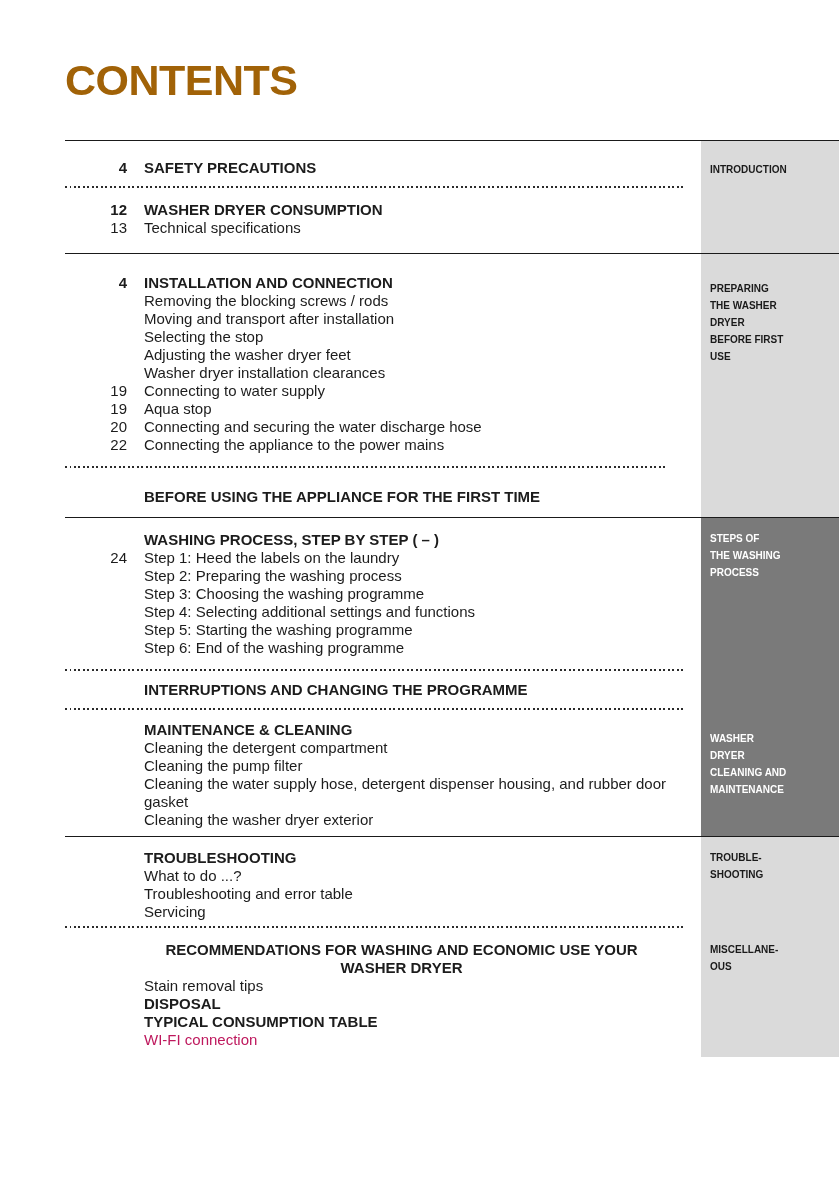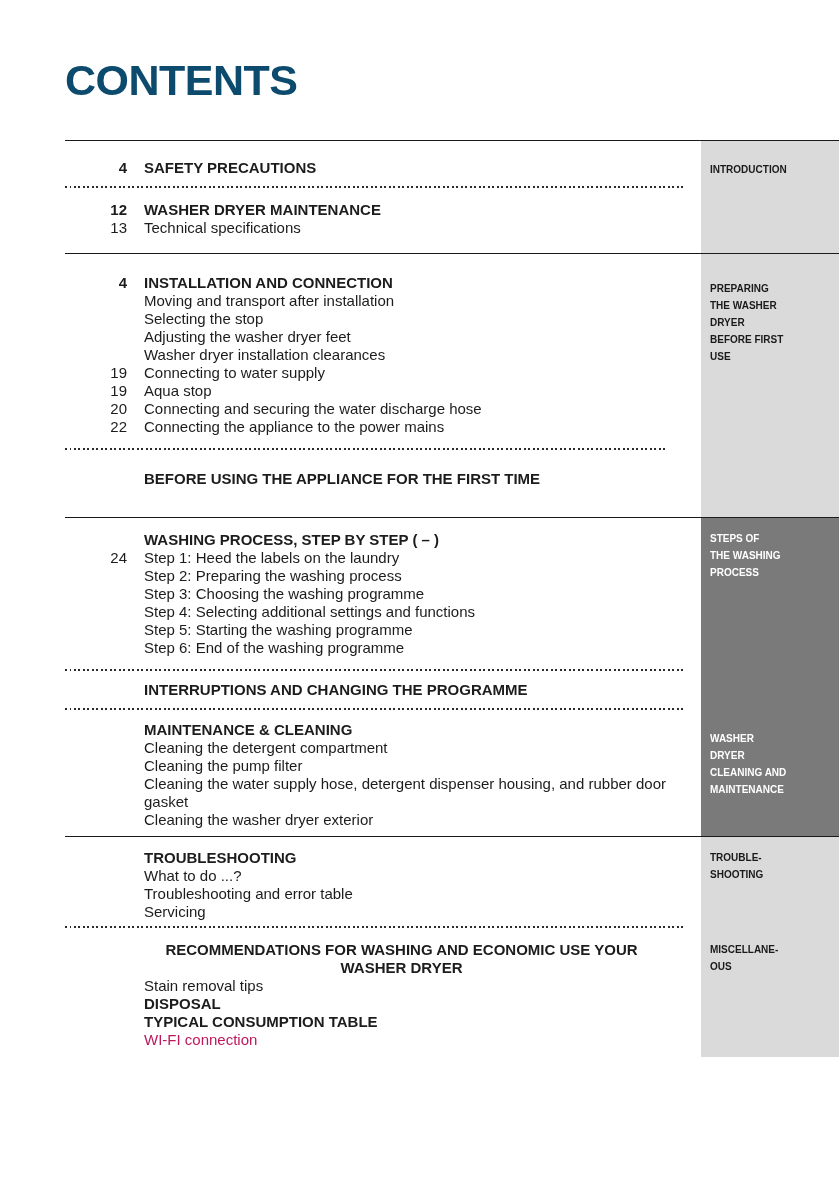--- a/index.html
+++ b/index.html
@@ -5,21 +5,21 @@
   html,body{margin:0;padding:0;}
   body{
     width:839px;height:1191px;background:#ffffff;
     font-family:"Liberation Sans", sans-serif;
     color:#1c1c1c;
     -webkit-font-smoothing:antialiased;
   }
   .page{position:relative;width:839px;height:1191px;background:#fff;overflow:hidden;}
   .title{
     margin:58px 0 0 65px;
-    font-size:43px;line-height:44px;font-weight:700;letter-spacing:-0.5px;color:#0c4a6e;
+    font-size:43px;line-height:44px;font-weight:700;letter-spacing:-0.5px;color:#a16207;
   }
   .toc{margin-left:65px;margin-top:38px;width:774px;}
   .sec{display:flex;align-items:stretch;}
   .sec.bt{border-top:1.7px solid #1a1a1a;}
   .left{flex:1 1 auto;padding-right:18px;box-sizing:border-box;}
   .side{
     flex:0 0 138px;width:138px;box-sizing:border-box;
     background:#dadada;color:#1a1a1a;
     font-weight:700;font-size:10px;line-height:17px;
     padding:12px 6px 0 9px;white-space:pre-line;
@@ -58,35 +58,39 @@
 
     <section class="sec bt s0 light">
       <div class="left">
         <div class="row bold">
           <span class="num">4</span>
           <span class="txt">SAFETY PRECAUTIONS</span>
         </div>
         <div class="dots m-a"></div>
         <div class="row bold">
           <span class="num">12</span>
-          <span class="txt">WASHER DRYER MAINTENANCE</span>
+          <span class="txt">WASHER DRYER CONSUMPTION</span>
         </div>
         <div class="row">
           <span class="num">13</span>
           <span class="txt">Technical specifications</span>
         </div>
       </div>
       <div class="side pt20">INTRODUCTION</div>
     </section>
 
     <section class="sec bt s1 light">
       <div class="left">
         <div class="row bold">
           <span class="num">4</span>
           <span class="txt">INSTALLATION AND CONNECTION</span>
+        </div>
+        <div class="row">
+          <span class="num"></span>
+          <span class="txt">Removing the blocking screws / rods</span>
         </div>
         <div class="row">
           <span class="num"></span>
           <span class="txt">Moving and transport after installation</span>
         </div>
         <div class="row">
           <span class="num"></span>
           <span class="txt">Selecting the stop</span>
         </div>
         <div class="row">

